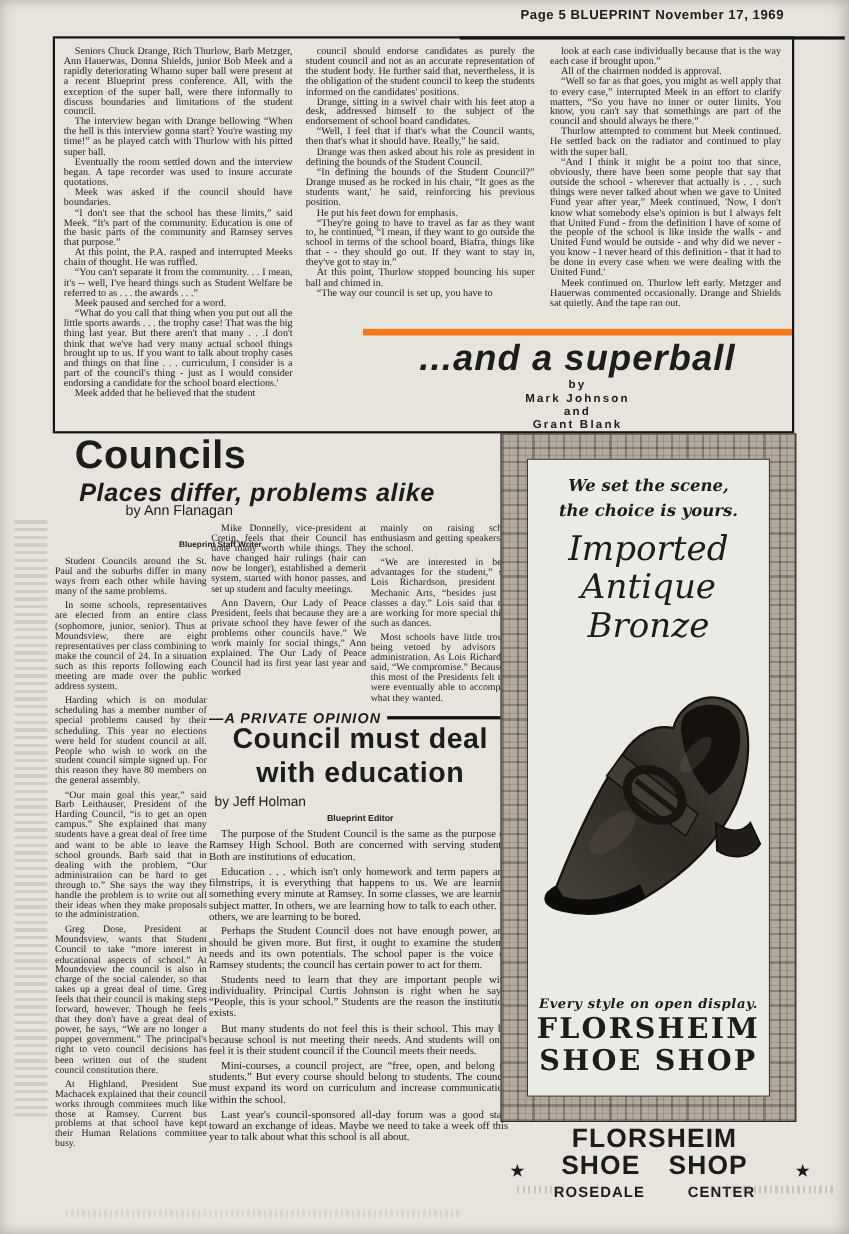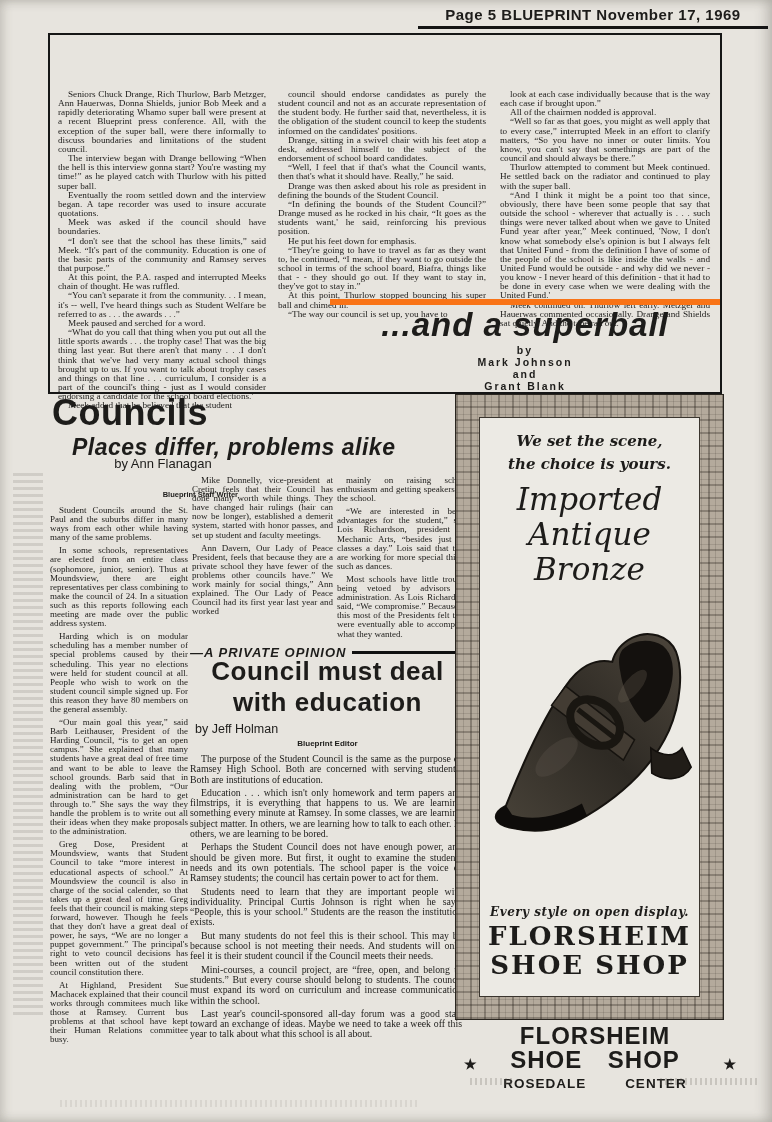--- a/index.html
+++ b/index.html
@@ -3,37 +3,37 @@
 <meta charset="utf-8">
 <style>
   html,body{margin:0;padding:0;background:#b6b2ab;}
   .page{position:relative;width:772px;height:1122px;margin:0 auto;background:#e7e4de;color:#1d1c1a;
         font-family:"Liberation Serif",serif;overflow:hidden;
         box-shadow:inset -6px 0 12px rgba(80,75,68,.25), inset 4px 0 10px rgba(80,75,68,.18);}
   .abs{position:absolute;}
 
   
   .masthead{left:418px;top:6px;width:350px;text-align:center;font-family:"Liberation Sans",sans-serif;
-            font-weight:bold;font-size:15px;letter-spacing:.5px;border-bottom:3px solid #141414;padding-bottom:3px;}
+            font-weight:bold;font-size:12px;letter-spacing:.5px;border-bottom:3px solid #141414;padding-bottom:13px;}
 
   
   .top-box{left:48px;top:33px;width:670px;height:357px;border:2px solid #161616;}
-  .news-col{font-size:9.2px;line-height:9.15px;text-align:justify;margin-top:48px;}
+  .news-col{font-size:9.2px;line-height:9.15px;text-align:justify;}
   .news-col p{margin:0;text-indent:10px;}
   .tcol1{left:58px;top:42px;width:208px;}
   .tcol2{left:278px;top:42px;width:208px;}
   .tcol3{left:500px;top:42px;width:210px;}
 
   .superball{left:330px;top:299px;width:390px;height:91px;border-top:6px solid #f97316;text-align:center;}
   .superball-headline{font-family:"Liberation Sans",sans-serif;font-style:italic;font-weight:900;
                       font-size:33px;letter-spacing:1px;margin-top:1px;}
   .superball-by{font-family:"Liberation Sans",sans-serif;font-weight:bold;font-size:10.5px;line-height:12px;letter-spacing:2px;}
 
   
-  .councils-headline{left:52px;top:392px;font-family:"Liberation Sans",sans-serif;font-weight:800;font-size:36px;letter-spacing:.5px;}
+  .councils-headline{left:68px;top:392px;font-family:"Liberation Sans",sans-serif;font-weight:800;font-size:36px;letter-spacing:.5px;}
   .councils-subhead{left:72px;top:434px;font-family:"Liberation Sans",sans-serif;font-style:italic;font-weight:800;font-size:23px;letter-spacing:.5px;}
   .councils-byline{left:88px;top:456px;width:150px;text-align:center;font-family:"Liberation Sans",sans-serif;font-size:13px;}
   .councils-role{left:88px;top:490px;width:150px;text-align:right;font-family:"Liberation Sans",sans-serif;font-weight:bold;font-size:7.5px;}
   .c-col{font-size:9px;line-height:9.1px;text-align:justify;}
   .c-col p{margin:0 0 4px;text-indent:9px;}
   .ccol1{left:50px;top:506px;width:138px;}
   .ccol2{left:192px;top:476px;width:141px;}
   .ccol3{left:337px;top:476px;width:131px;}
 
   

